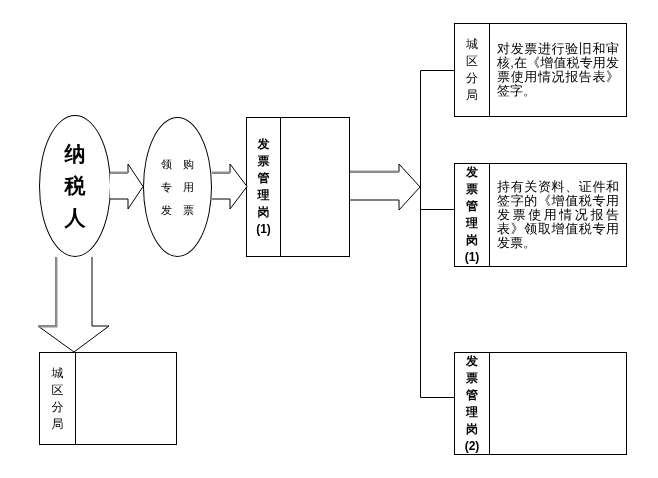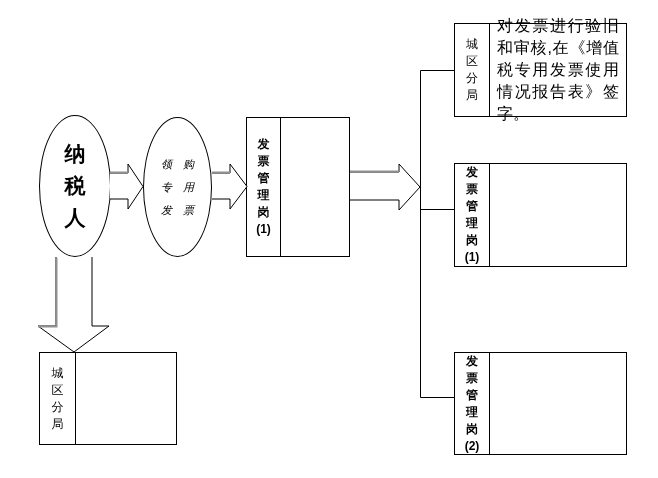--- a/index.html
+++ b/index.html
@@ -8,26 +8,26 @@
   .canvas { position: absolute; left: 0; top: 0; width: 658px; height: 478px; }
   .node { position: absolute; box-sizing: border-box; background: #fff; }
   .ellipse { border: 1px solid #000; border-radius: 50%;
              display: flex; align-items: center; justify-content: center; text-align: center; }
   .tbox { border: 1px solid #000; display: flex; }
   .cell { box-sizing: border-box; display: flex; align-items: center; justify-content: center; }
   .rolecell { border-right: 1px solid #000; flex: 0 0 auto; }
   .desccell { flex: 1 1 auto; }
   .role { white-space: pre-line; text-align: center; font-size: 12px; line-height: 17px; }
   .role.bold { font-weight: bold; }
-  .desc { font-size: 16px; line-height: 22px; text-align: justify; padding: 2px 7px; }
+  .desc { font-size: 13px; line-height: 14px; text-align: justify; padding: 2px 7px; }
   .desc.small { font-size: 12px; line-height: 17.5px; padding: 2px 6px; }
 
   
   .taxpayer-label { font-size: 21px; font-weight: bold; line-height: 32px; white-space: pre-line; }
-  .purchase-label { font-size: 11px; line-height: 23px; white-space: pre-line; font-style: italic; }
+  .purchase-label { font-size: 11px; line-height: 23px; white-space: pre-line; }
 
   
   #ellipse-taxpayer { left: 39px;  top: 115px; width: 72px;  height: 142px; }
   #ellipse-purchase { left: 143px; top: 117px; width: 69px;  height: 140px; }
   #box-apply   { left: 246px; top: 117px; width: 104px; height: 140px; }
   #box-apply .rolecell   { width: 34px; }
   #box-verify  { left: 454px; top: 23px;  width: 173px; height: 94px;  }
   #box-issue   { left: 454px; top: 163px; width: 173px; height: 104px; }
   #box-review  { left: 454px; top: 352px; width: 173px; height: 103px; }
   #box-verify .rolecell, #box-issue .rolecell, #box-review .rolecell { width: 35px; }
@@ -78,20 +78,23 @@
 
   <div class="node tbox" id="box-issue">
     <div class="cell rolecell">
       <span class="role bold">发
 票
 管
 理
 岗
 (1)</span>
     </div>
+    <div class="cell desccell">
+      <span class="desc">持有关资料、证件和签字的《增值税专用发票使用情况报告表》领取增值税专用发票。</span>
+    </div>
   </div>
 
   <div class="node tbox" id="box-review">
     <div class="cell rolecell">
       <span class="role bold">发
 票
 管
 理
 岗
 (2)</span>

